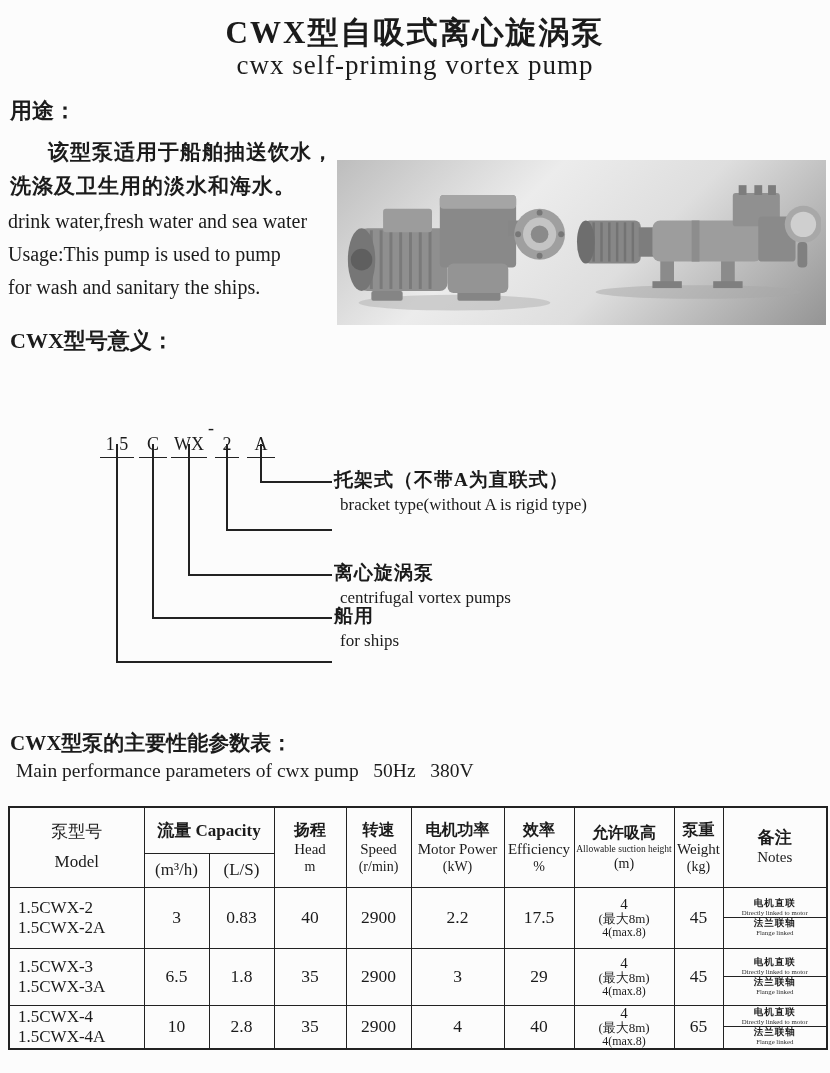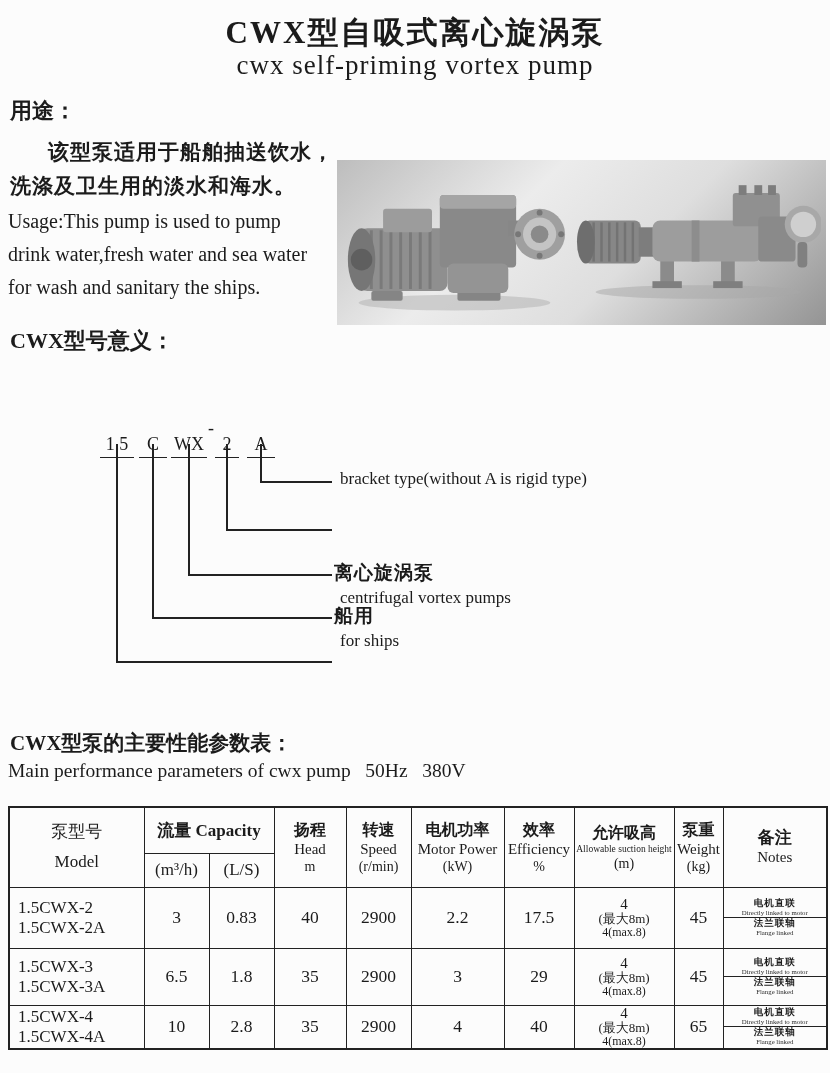--- a/index.html
+++ b/index.html
@@ -42,21 +42,21 @@
     border-bottom:1.6px solid #222;padding-bottom:1px;}
   .code-hyphen{top:418px;height:22px;text-align:center;font-size:18px;}
   .vline{position:absolute;width:1.6px;background:#222;}
   .hline{position:absolute;height:1.6px;background:#222;}
   .branch{position:absolute;left:334px;}
   .branch .cn{font-size:19px;font-weight:600;line-height:26px;letter-spacing:1px;}
   .branch .en{font-size:17px;line-height:24px;padding-left:6px;}
 
   
   .pp-heading-cn{top:729px;left:10px;font-size:21px;font-weight:700;}
-  .pp-heading-en{top:760px;left:8px;font-size:19.5px;white-space:pre;}
+  .pp-heading-en{top:760px;left:16px;font-size:19.5px;white-space:pre;}
 
   table.params{
     position:absolute;top:806px;left:8px;width:818px;
     border-collapse:collapse;table-layout:fixed;
     border:2.2px solid #222;
     padding-left:28px;
   }
   table.params td{
     border:1.6px solid #222;text-align:center;vertical-align:middle;
     padding:0;overflow:hidden;
@@ -87,22 +87,22 @@
 
 <div class="page">
 
   <div class="abs title-cn">CWX型自吸式离心旋涡泵</div>
   <div class="abs title-en">cwx self-priming vortex pump</div>
 
   <div class="abs usage-heading">用途：</div>
   <div class="abs cn-line1">该型泵适用于船舶抽送饮水，</div>
   <div class="abs cn-line2">洗涤及卫生用的淡水和海水。</div>
   <div class="abs en-para">
+    <div>drink water,fresh water and sea water</div>
     <div>Usage:This pump is used to pump</div>
-    <div>drink water,fresh water and sea water</div>
     <div>for wash and sanitary the ships.</div>
   </div>
 
   <div class="abs image-box">
     <svg width="225" height="150" viewBox="0 0 230 150">
       <ellipse cx="115" cy="136" rx="98" ry="8" fill="#b4b4b4" opacity="0.55"></ellipse>
       <rect x="30" y="124" width="32" height="10" rx="2" fill="#858585"></rect>
       <rect x="118" y="124" width="44" height="10" rx="2" fill="#858585"></rect>
       <rect x="18" y="60" width="90" height="64" rx="8" fill="#8f8f8f"></rect>
       <g stroke="#7a7a7a" stroke-width="3">
@@ -174,20 +174,21 @@
   <div class="vline" style="left:226px;top:444px;height:86px;"></div>
   <div class="vline" style="left:260px;top:444px;height:38px;"></div>
 
   <div class="hline" style="left:260px;top:481px;width:72px;"></div>
   <div class="hline" style="left:226px;top:529px;width:106px;"></div>
   <div class="hline" style="left:188px;top:574px;width:144px;"></div>
   <div class="hline" style="left:152px;top:617px;width:180px;"></div>
   <div class="hline" style="left:116px;top:661px;width:216px;"></div>
 
   <div class="branch" style="top:467px;">
+    <div class="cn">托架式（不带A为直联式）</div>
     <div class="en">bracket type(without  A is rigid type)</div>
   </div>
   <div class="branch" style="top:560px;">
     <div class="cn">离心旋涡泵</div>
     <div class="en">centrifugal vortex pumps</div>
   </div>
   <div class="branch" style="top:603px;">
     <div class="cn">船用</div>
     <div class="en">for ships</div>
   </div>

